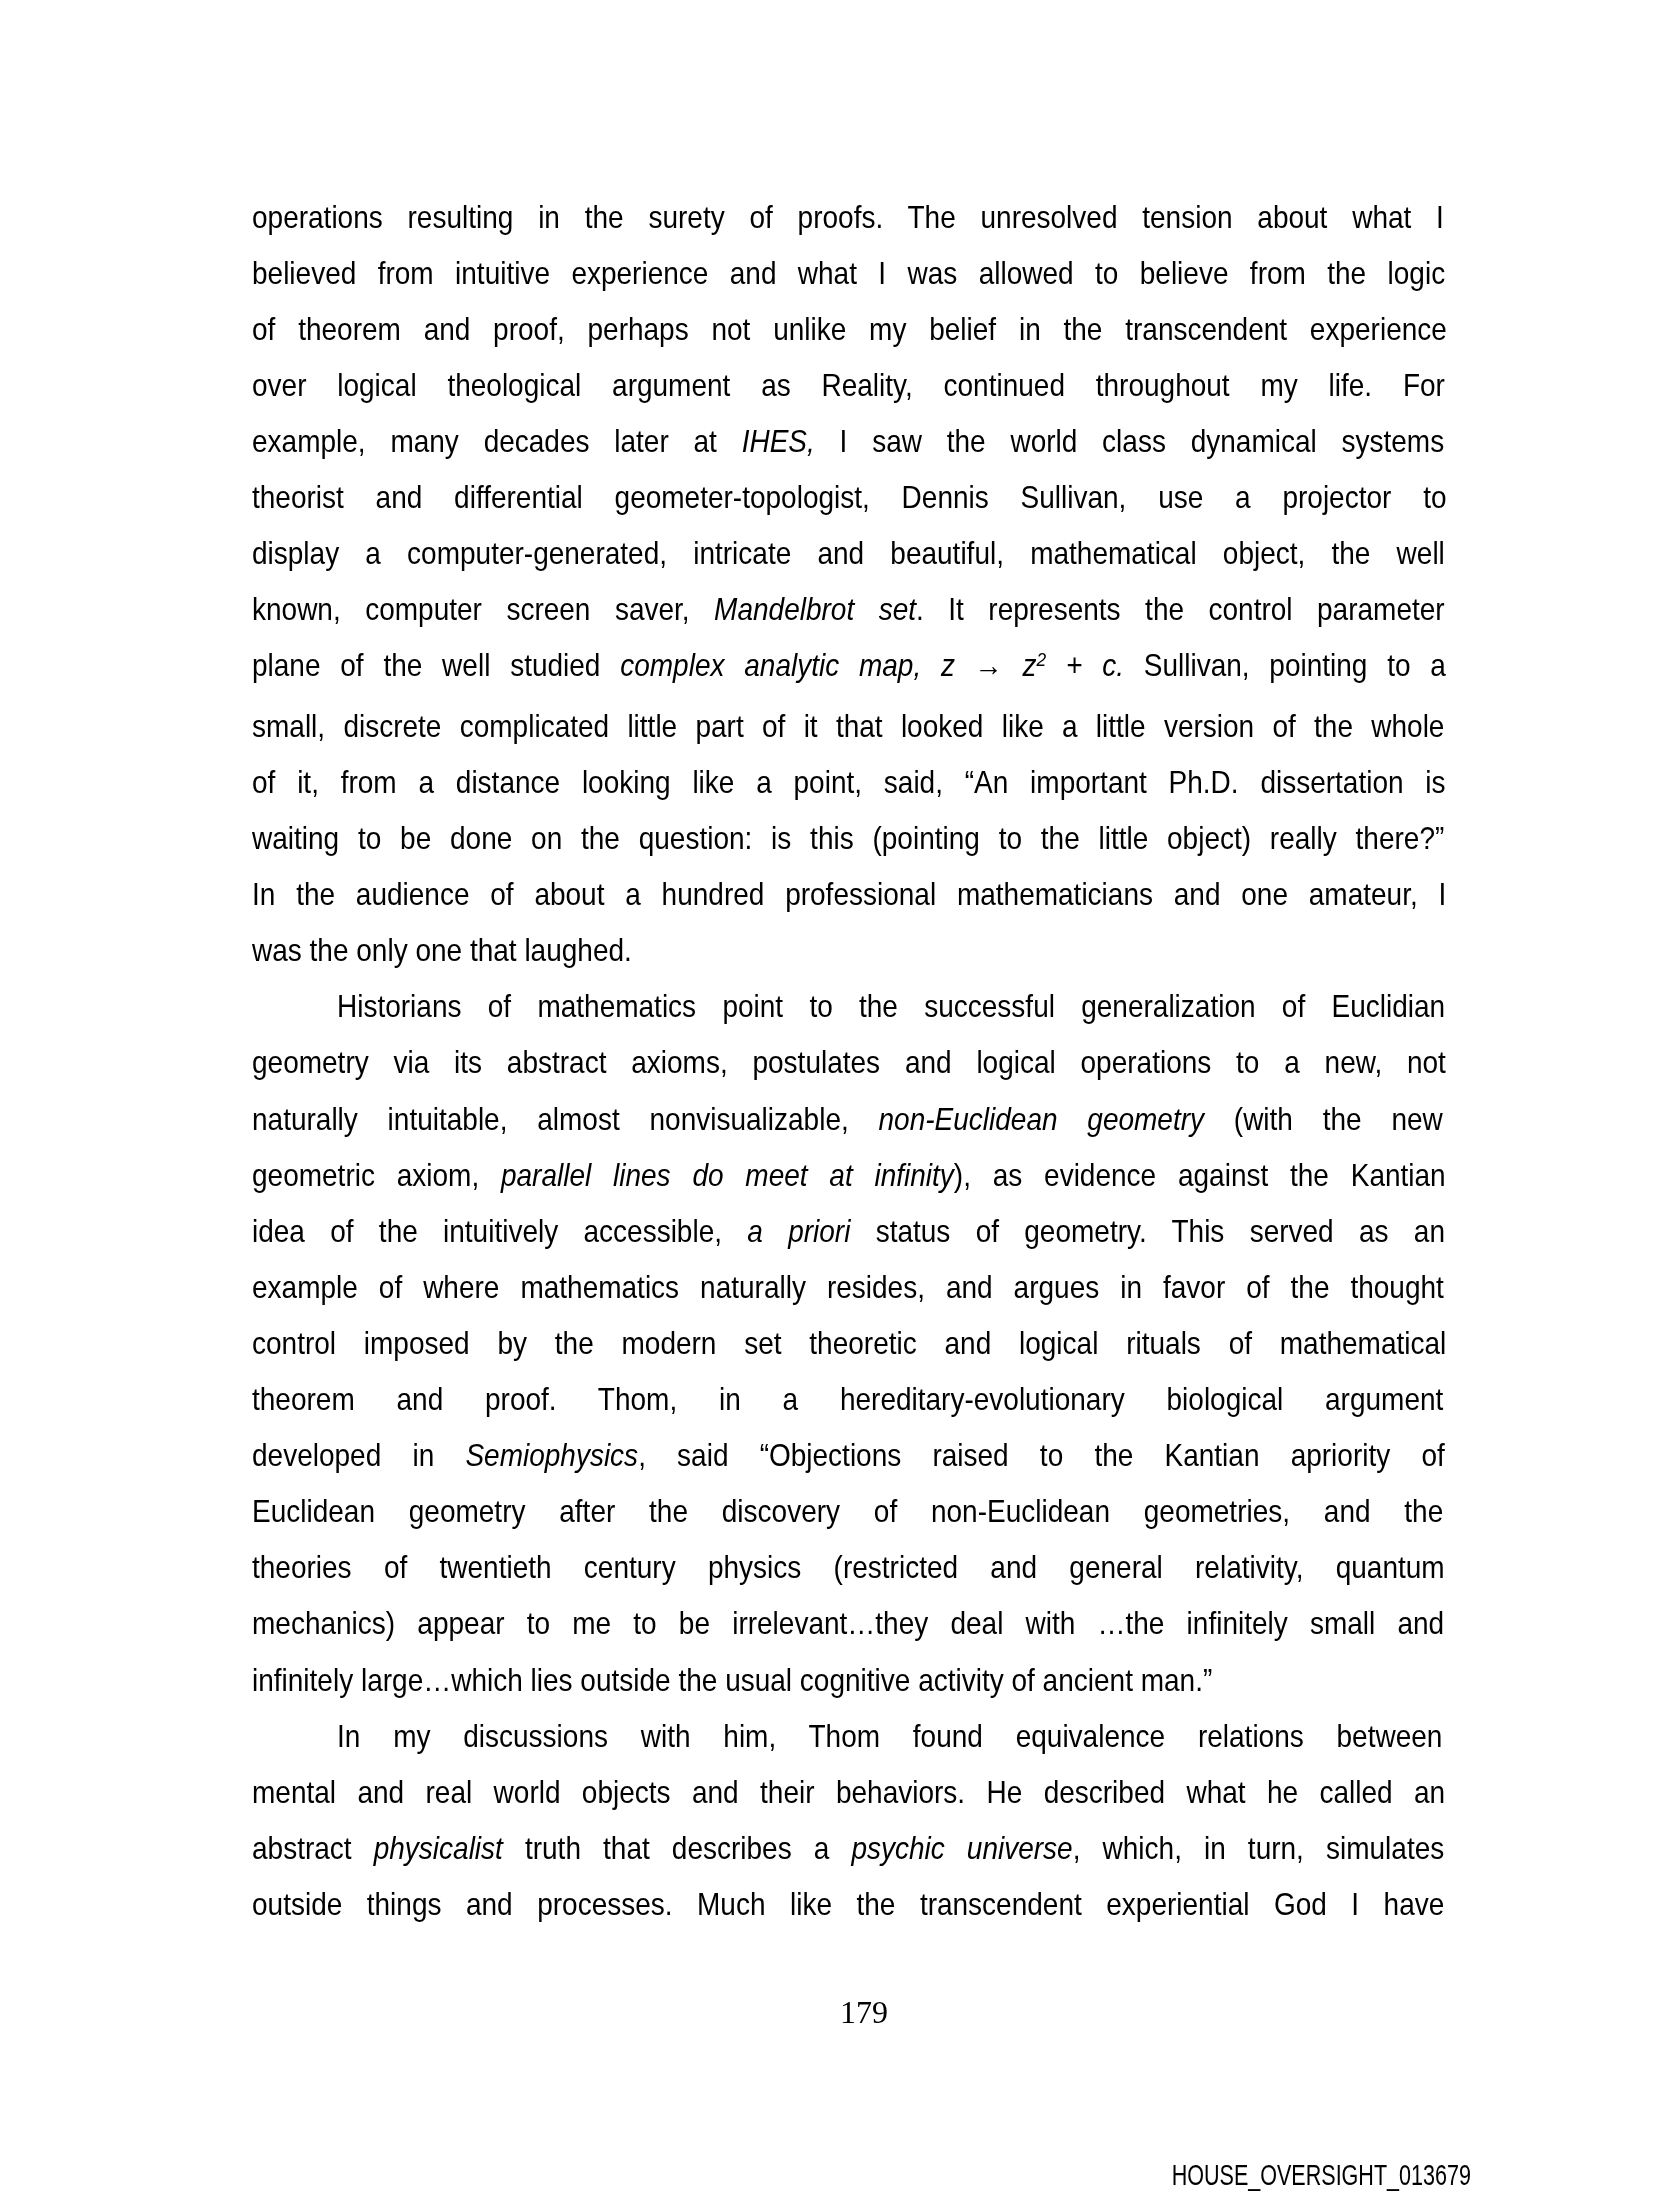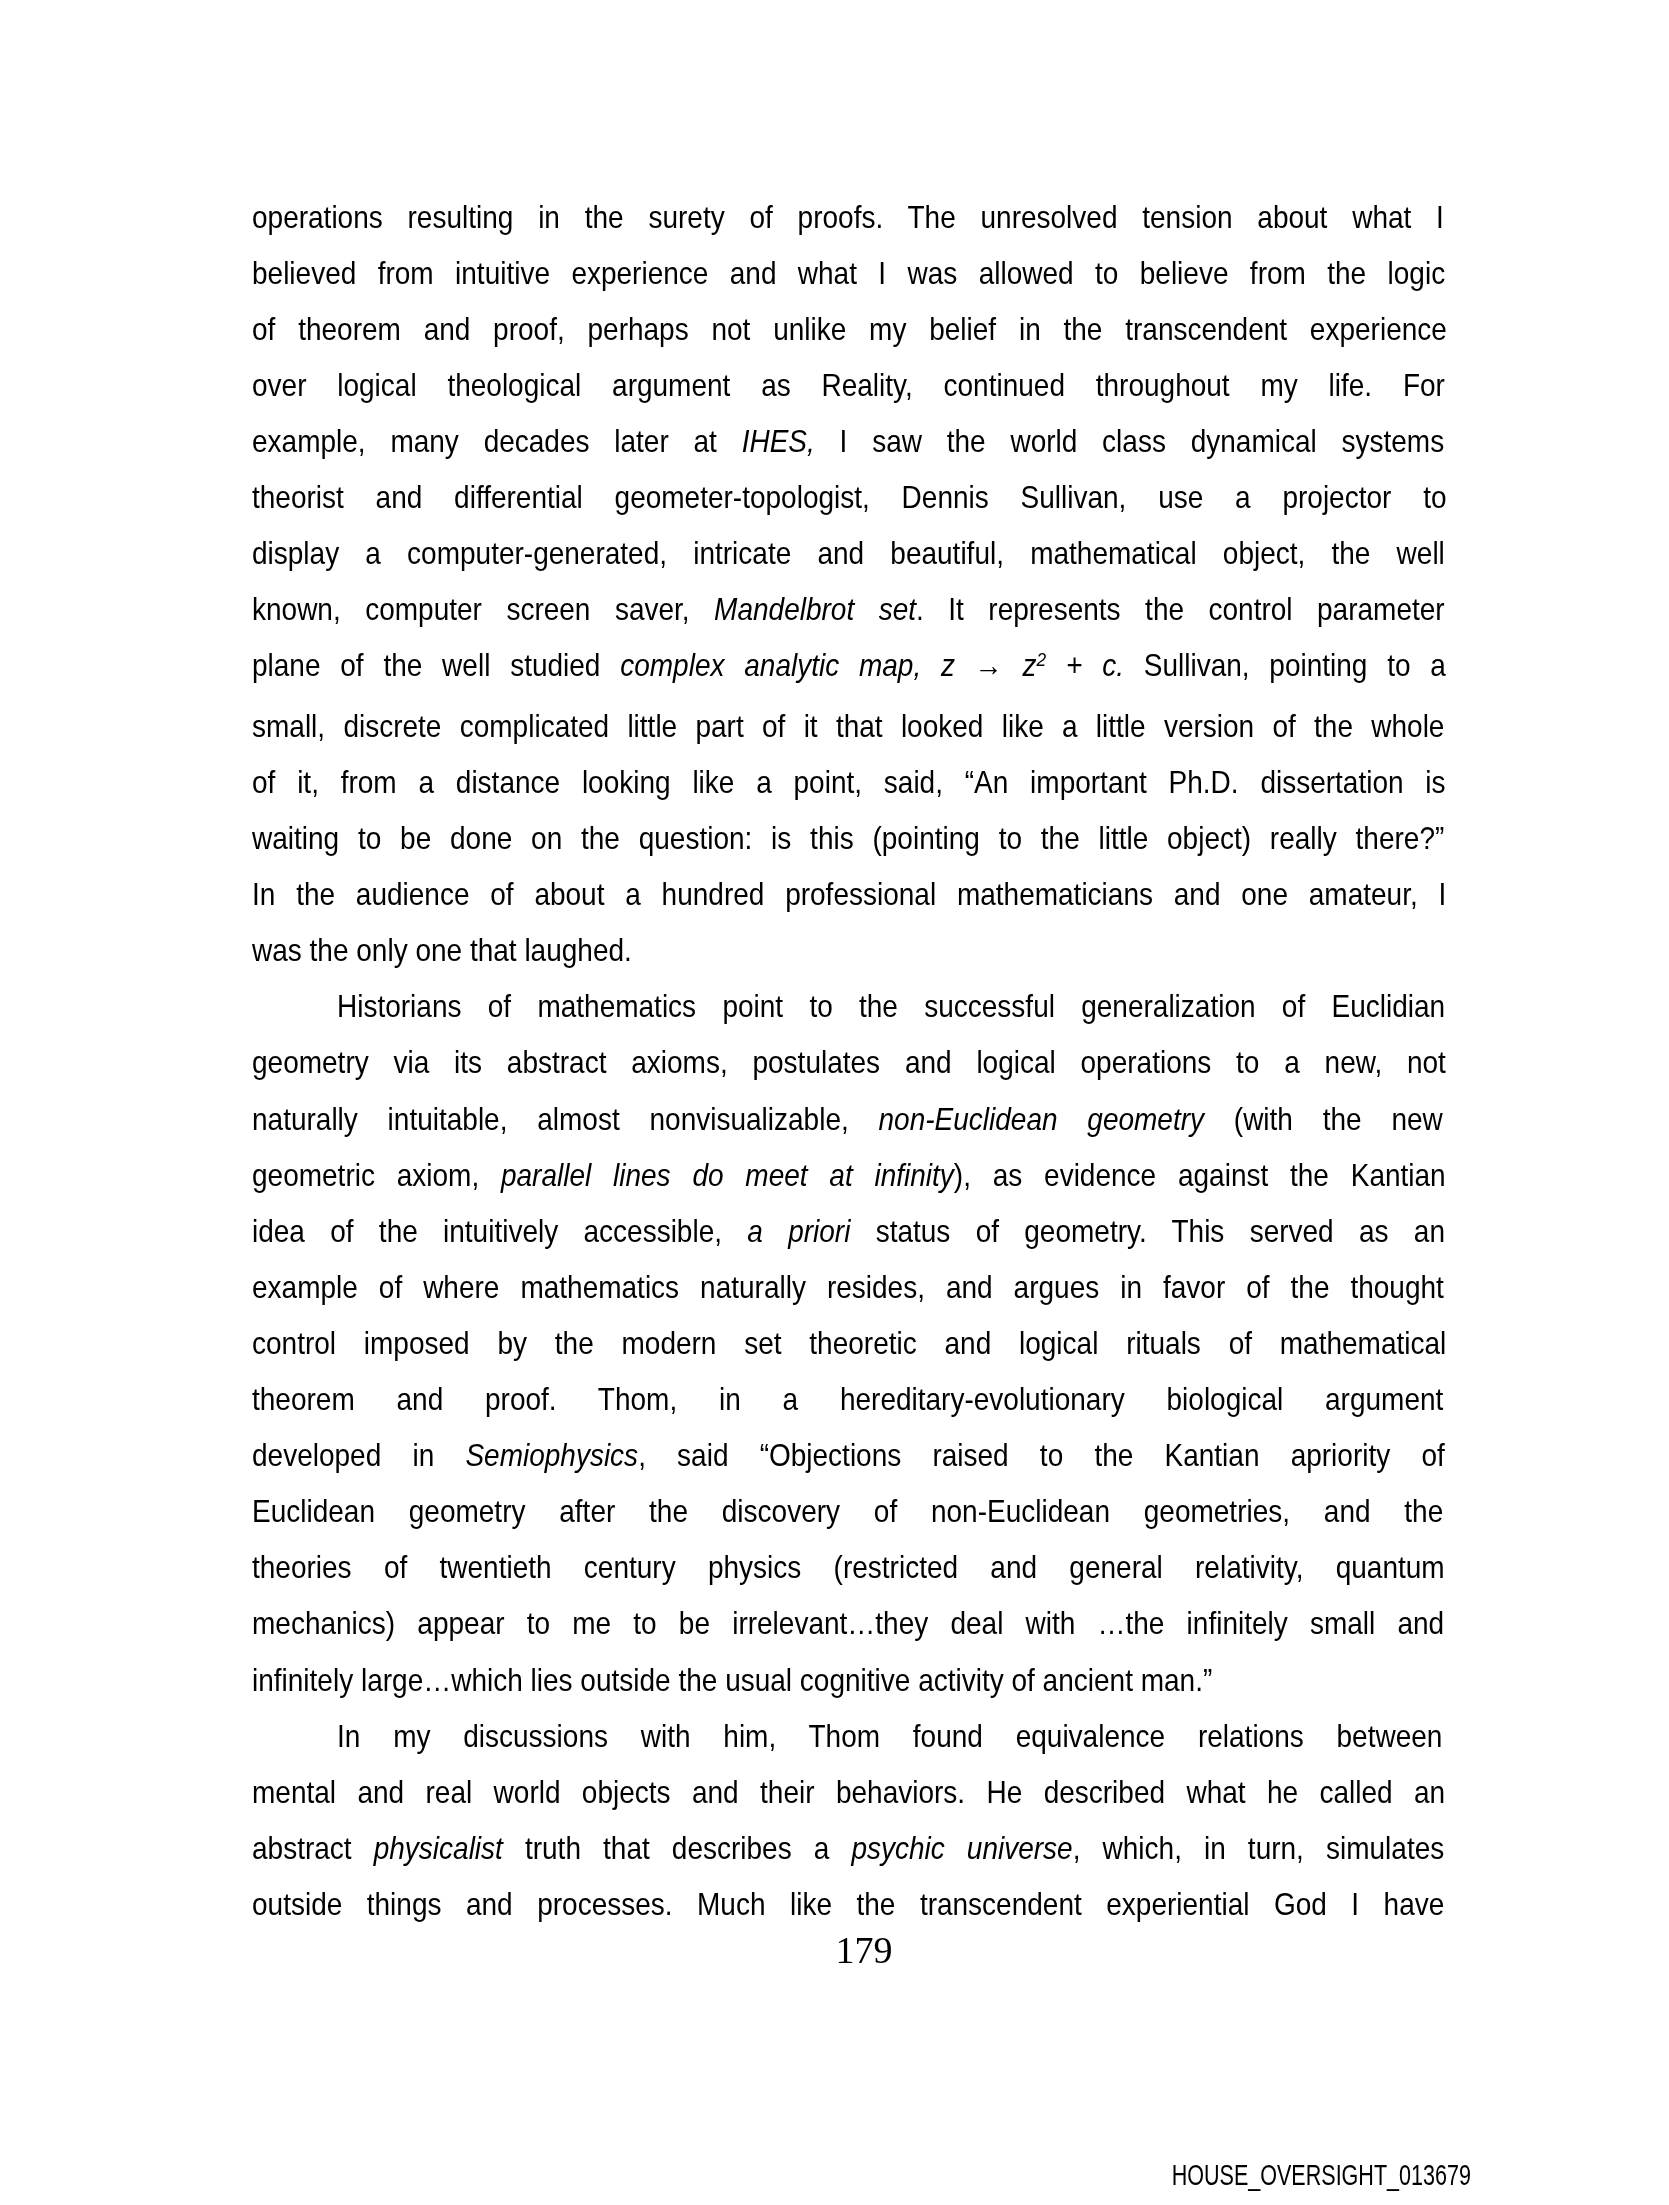--- a/index.html
+++ b/index.html
@@ -25,24 +25,24 @@
     transform-origin: top left;
     letter-spacing: 0px;
   }
   .pline { white-space: nowrap; }
   .pline .inner { display: inline-block; white-space: nowrap; }
   .indent .inner { margin-left: 85px; }   
   .it  { font-style: italic; }
   .sup { position: relative; top: -0.5em; font-size: 0.62em; }
   #page-number {
     position: absolute;
-    left: 265px; width: 1198px; top: 1931px;
+    left: 265px; width: 1198px; top: 1996px;
     text-align: center;
     font-family: "Liberation Serif", serif;
-    font-size: 38px;
+    font-size: 32px;
     line-height: 1;
     color: #000000;
   }
   #bates {
     position: absolute;
     top: 2160px; right: 198px;
     font-size: 29.5px;
     line-height: 1;
     transform: scaleX(0.73);          
     transform-origin: 100% 0;

